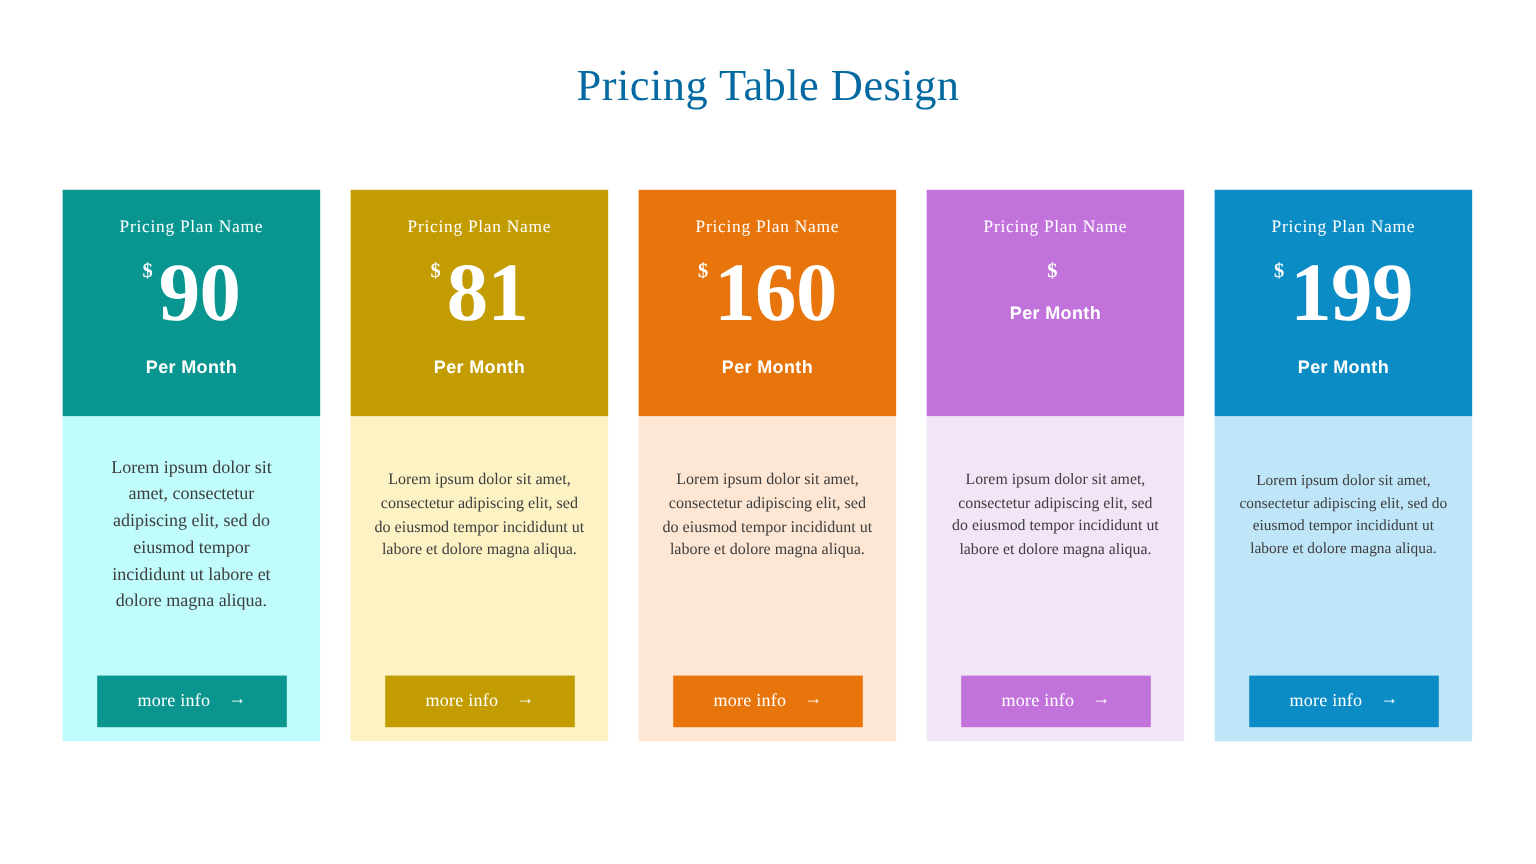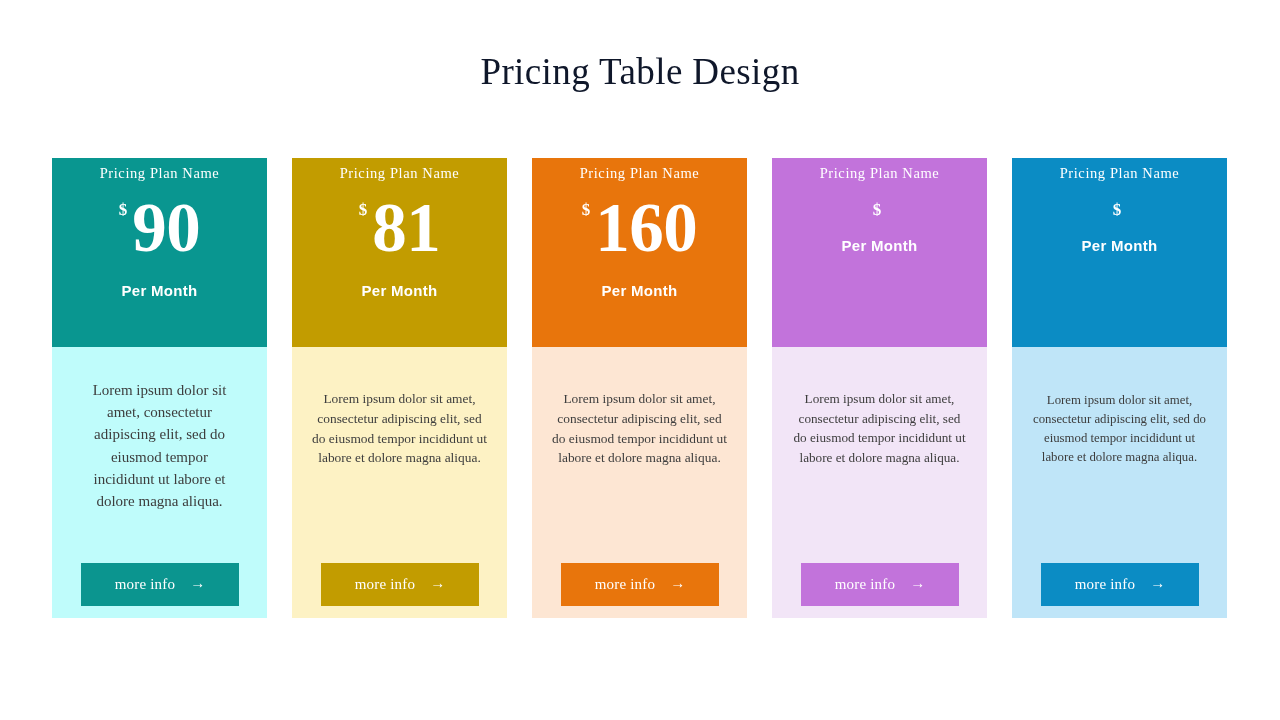--- a/index.html
+++ b/index.html
@@ -23,21 +23,21 @@
   
   .page-title {
     position: absolute;
     left: 0;
     top: 50px;
     width: 1280px;
     text-align: center;
     font-family: "Liberation Serif", "DejaVu Serif", serif;
     font-size: 37px;
     font-weight: 400;
-    color: #0f172a;
+    color: #0369a1;
     letter-spacing: 0.4px;
     line-height: 1.2;
   }
 
   
   .cards-row {
     position: absolute;
     left: 52px;
     top: 158px;
     width: 1176px;
@@ -58,21 +58,21 @@
   }
 
   
   .card-header {
     height: 189px;
     flex: 0 0 189px;
     display: flex;
     flex-direction: column;
     align-items: center;
     color: #ffffff;
-    padding-top: 8px;
+    padding-top: 24px;
   }
 
   .plan-name {
     font-family: "Liberation Serif", "DejaVu Serif", serif;
     font-size: 14.5px;
     font-weight: 400;
     color: #ffffff;
     letter-spacing: 0.6px;
     line-height: 1.1;
     text-align: center;
@@ -251,20 +251,21 @@
           <span class="arrow-icon">→</span>
         </button>
       </div>
     </div>
 
     <div class="card c4">
       <div class="card-header" style="background: rgb(11, 140, 196);">
         <div class="plan-name">Pricing Plan Name</div>
         <div class="price-line">
           <span class="currency">$</span>
+          <span class="amount">199</span>
         </div>
         <div class="per-month">Per Month</div>
       </div>
       <div class="card-body" style="background: rgb(191, 229, 248);">
         <p class="card-desc">Lorem ipsum dolor sit amet, consectetur adipiscing elit, sed do eiusmod tempor incididunt ut labore et dolore magna aliqua.</p>
         <button class="more-info-btn" style="background: rgb(11, 140, 196); color: rgb(255, 255, 255);">
           <span class="btn-label">more info</span>
           <span class="arrow-icon">→</span>
         </button>
       </div>

